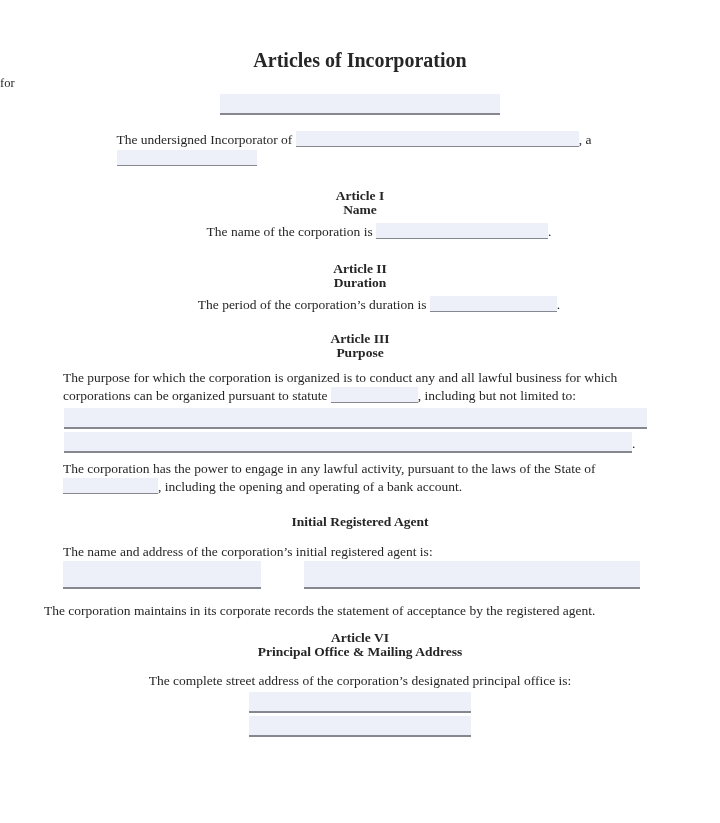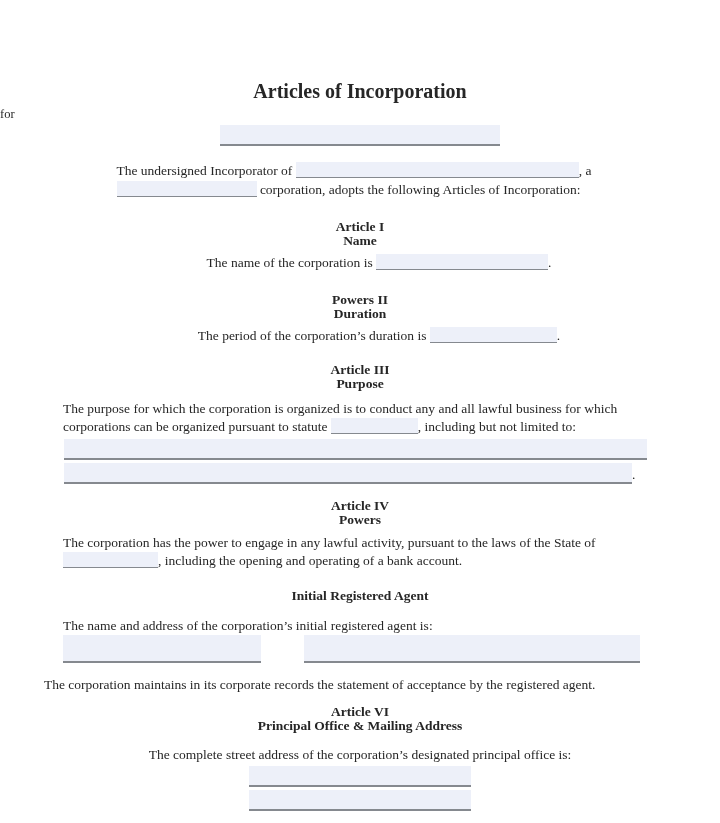--- a/index.html
+++ b/index.html
@@ -11,21 +11,21 @@
   html,body{margin:0;padding:0;}
   body{
     width:720px;height:823px;
     background:var(--page);
     font-family:"Liberation Serif","DejaVu Serif",serif;
     color:var(--text);
     font-size:13.5px;
   }
   .page{position:relative;width:720px;height:823px;overflow:hidden;}
 
-  .title{padding-top:79px;text-align:center;font-size:20px;font-weight:bold;line-height:24px;}
+  .title{padding-top:48px;text-align:center;font-size:20px;font-weight:bold;line-height:24px;}
   .for-label{margin-top:4px;text-align:left;font-size:12.5px;line-height:14px;}
 
   
   .blank{
     display:inline-block;
     background:var(--fill);
     border-bottom:1.5px solid var(--line);
     height:15px;
     vertical-align:-3px;
   }
@@ -72,34 +72,33 @@
 <div class="page">
 
   <div class="title">Articles of Incorporation</div>
   <div class="for-label">for</div>
   <div class="blank-block field-for"></div>
 
   <div class="intro">
     <span>The undersigned Incorporator of</span>
     <span class="blank" style="width:283px;"></span><span>, a</span><br>
     <span class="blank" style="width:140px;"></span>
-    <span>corporation, adopts the following Articles of Incorporation:</span>
   </div>
 
   <div class="heading">
     <div>Article I</div>
     <div>Name</div>
   </div>
   <div class="center-line">
     <span>The name of the corporation is</span>
     <span class="blank" style="width:172px;"></span><span>.</span>
   </div>
 
   <div class="heading mt-a2">
-    <div>Powers II</div>
+    <div>Article II</div>
     <div>Duration</div>
   </div>
   <div class="center-line">
     <span>The period of the corporation’s duration is</span>
     <span class="blank" style="width:127px;"></span><span>.</span>
   </div>
 
   <div class="heading mt-a3">
     <div>Article III</div>
     <div>Purpose</div>
@@ -109,24 +108,20 @@
     <span>corporations can be organized pursuant to statute</span>
     <span class="blank" style="width:87px;"></span><span>, including but not limited to:</span>
   </div>
   <div class="purpose-line">
     <span class="blank-block" style="width:583px;"></span>
   </div>
   <div class="purpose-line">
     <span class="blank-block" style="width:568px;"></span><span class="tail">.</span>
   </div>
 
-  <div class="heading mt-a4">
-    <div>Article IV</div>
-    <div>Powers</div>
-  </div>
   <div class="para" style="margin-top:7px;">
     <span>The corporation has the power to engage in any lawful activity, pursuant to the laws of the State of</span><br>
     <span class="blank" style="width:95px;"></span><span>, including the opening and operating of a bank account.</span>
   </div>
 
   <div class="heading mt-a5">
     <div>Initial Registered Agent</div>
   </div>
   <div class="para mt-agent-caption">The name and address of the corporation’s initial registered agent is:</div>
   <div class="agent-row">

